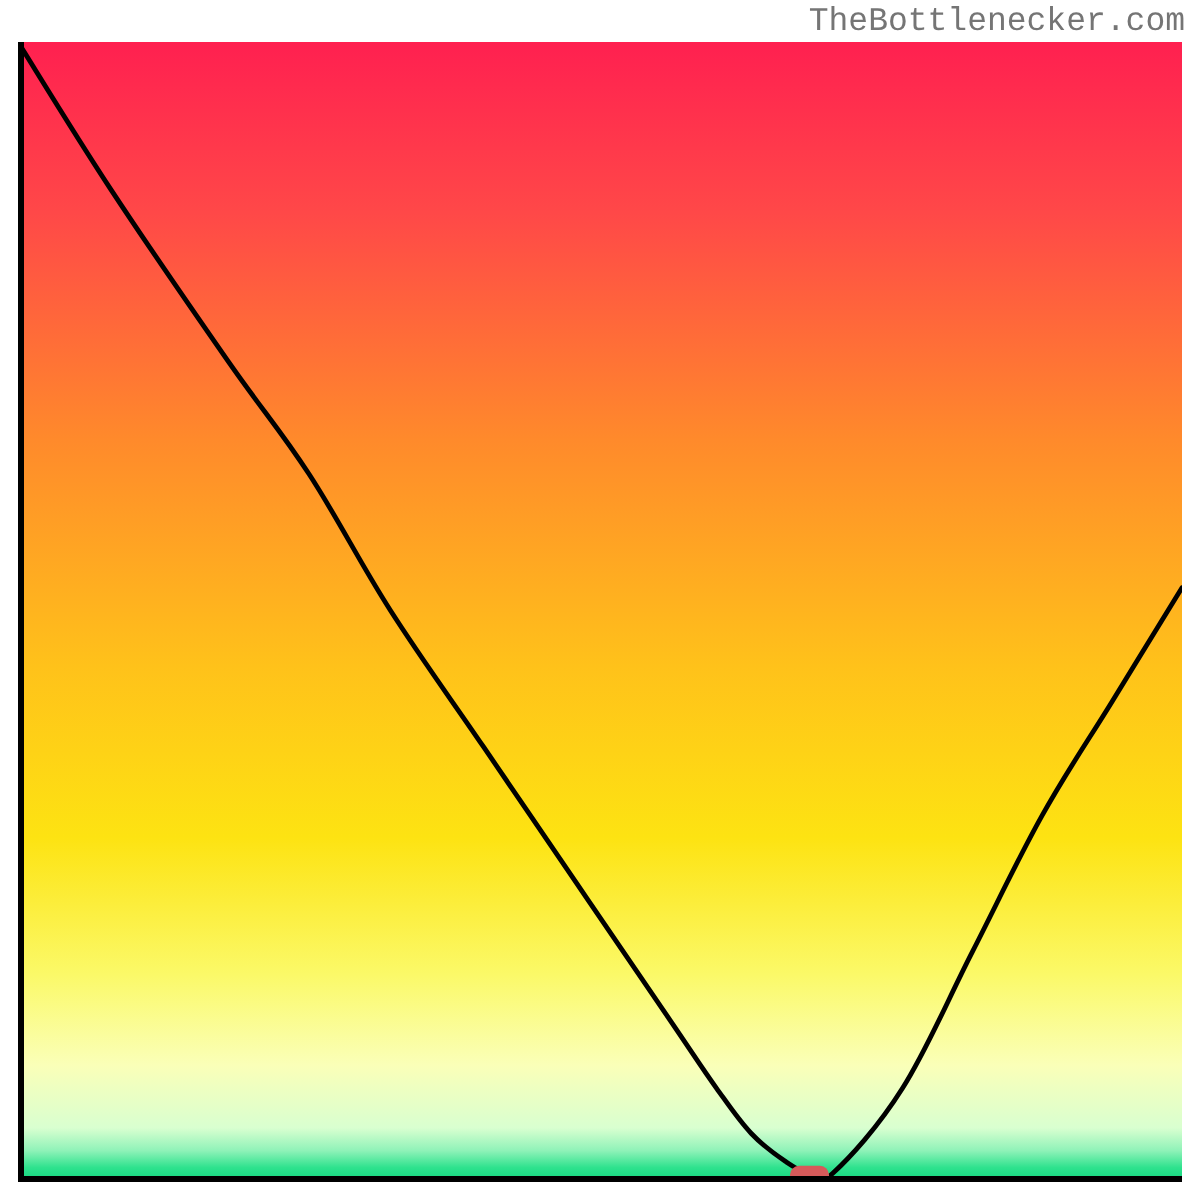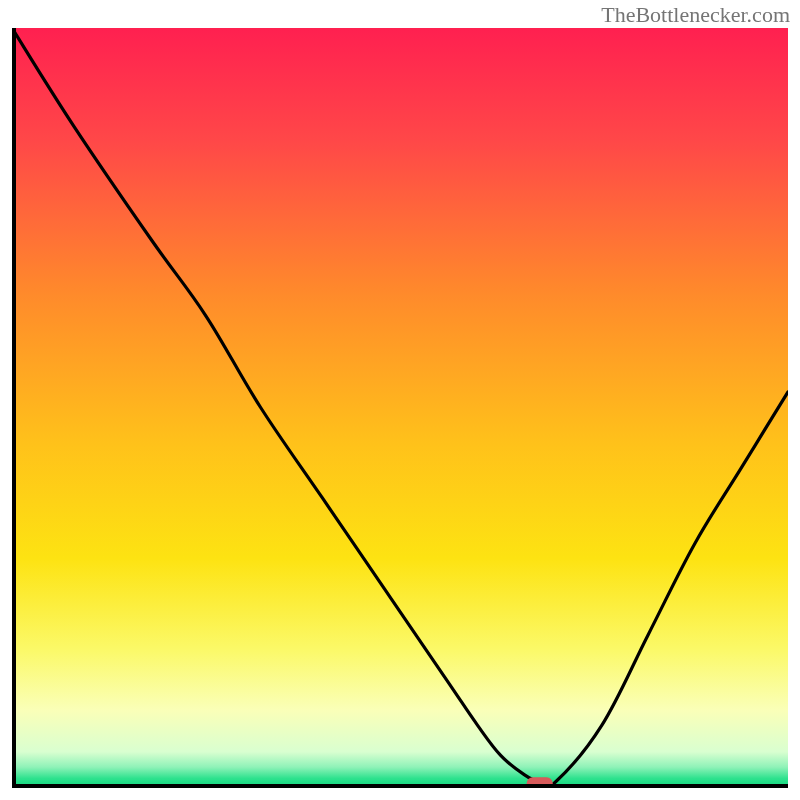--- a/index.html
+++ b/index.html
@@ -6,21 +6,21 @@
   html, body { width: 800px; height: 800px; overflow: hidden; background: #fff; }
   .chart-container {
     position: relative;
     width: 800px;
     height: 800px;
   }
   .watermark {
     position: absolute;
     top: 2px;
     right: 10px;
-    font-family: Liberation Serif, serif;
+    font-family: Liberation Mono, monospace;
     font-size: 22px;
     color: #757575;
     font-weight: 500;
     z-index: 10;
   }
   .plot-area {
     position: absolute;
     left: 12px;
     top: 28px;
     width: 776px;

